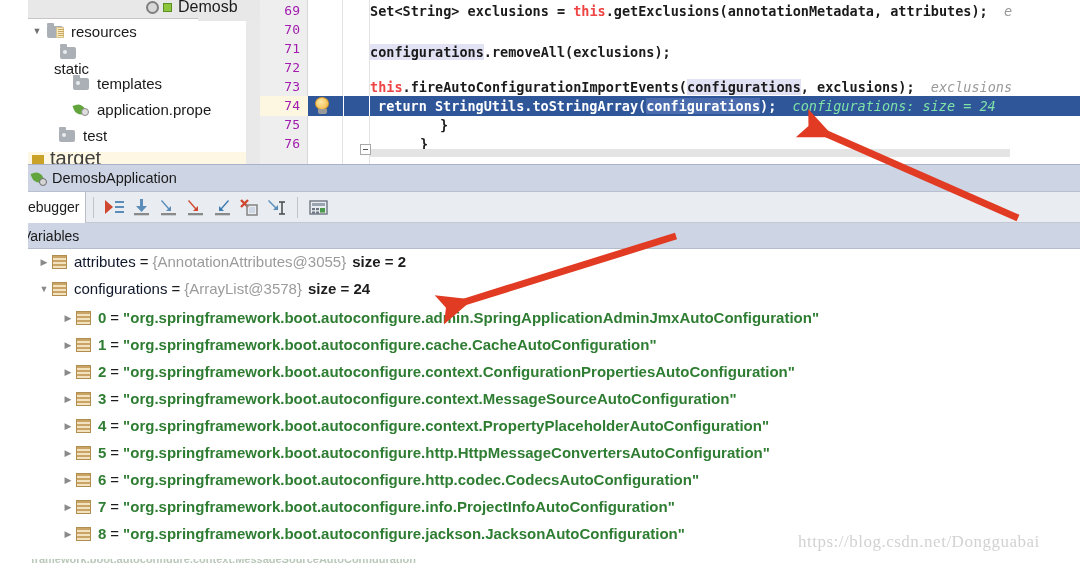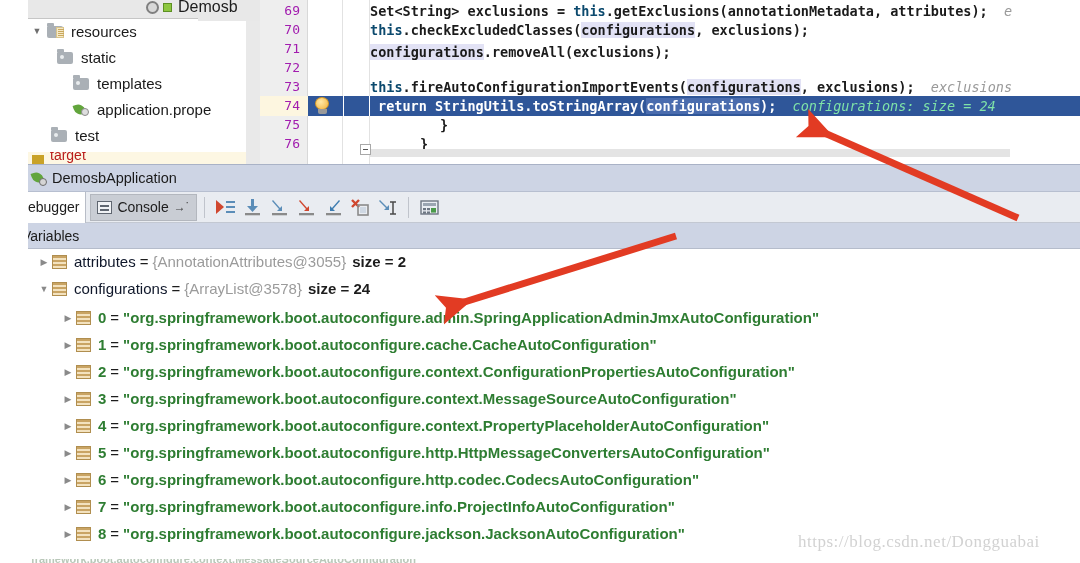--- a/index.html
+++ b/index.html
@@ -78,21 +78,21 @@
     position:absolute; left:170px; top:0; width:62px; height:21px; background:#e8e8e8; z-index:3;
   }
   .tree-right-edge {
     position:absolute; left:218px; top:18px; width:14px; height:146px; background:#e9e9e9;
   }
   .target-row {
     position:absolute; left:0; top:152px; width:232px; height:14px;
     background:#fdf7e3; overflow:hidden;
   }
   .target-row span {
-    position:absolute; left:22px; top:-5px; font-size:14px; color:#b91c1c;
+    position:absolute; left:22px; top:-5px; font-size:20px; color:#404040;
   }
   .target-row .sq { position:absolute; left:4px; top:3px; width:12px; height:9px; background:#c9a227; }
 
   
   .editor {
     position:absolute; left:232px; top:0; width:848px; height:164px; background:#ffffff;
     font-family: "DejaVu Sans Mono", monospace;
   }
   .gutter {
     position:absolute; left:0; top:0; width:48px; height:164px; background:#eeeeee;
@@ -108,21 +108,21 @@
   }
   .ln {
     position:absolute; left:0; width:40px; text-align:right; font-size:13px;
     color:#a21caf; font-family:"DejaVu Sans Mono", monospace;
   }
   .code-line {
     position:absolute; left:110px; height:20px; line-height:20px; font-size:13.5px;
     white-space:nowrap; font-weight:bold; color:#1b1b1b;
     font-family:"DejaVu Sans Mono", monospace;
   }
-  .kw { color:#0c4a6e; }
+  .kw { color:#ef4444; }
   .hl-var { background:#e2e2f5; }
   .hl-pink { background:#f9e3f0; }
   .hint { color:#9a9a9a; font-style:italic; font-weight:normal; }
   .current-line-bg {
     position:absolute; left:110px; top:96px; width:970px; height:20px; background:#2f5699;
   }
   .current-line-gutter {
     position:absolute; left:0; top:96px; width:48px; height:20px; background:#fdf6e0;
   }
   .cl-seg1 { position:absolute; left:48px; top:96px; width:35px; height:20px; background:#2f5699; }
@@ -265,21 +265,21 @@
           <span class="folder-lines">
             <i style="top:1px"></i>
               <i style="top:3px"></i>
               <i style="top:5px"></i>
               <i style="top:7px"></i>
           </span>
         </span>
         <span>resources</span>
       </div>
 
-      <div class="tree-row" style="top:44px;left:10px;">
+      <div class="tree-row" style="top:44px;left:26px;flex-direction:column;">
         <span class="tw"></span>
         <span class="tree-ico">
             <span class="folder"></span>
           </span>
         <span>static</span>
       </div>
 
       <div class="tree-row" style="top:70px;left:26px;">
         <span class="tw"></span>
         <span class="tree-ico">
@@ -292,21 +292,21 @@
         <span class="tw"></span>
         <span class="tree-ico">
           <span class="leaf-ico">
               <span class="leaf"></span>
               <span class="gear"></span>
             </span>
         </span>
         <span>application.prope</span>
       </div>
 
-      <div class="tree-row" style="top:122px;left:4px;">
+      <div class="tree-row" style="top:122px;left:12px;">
         <span class="tw"></span>
         <span class="tree-ico">
             <span class="folder"></span>
           </span>
         <span>test</span>
       </div>
 
       <div class="target-row">
         <span class="sq"></span>
         <span>target</span>
@@ -334,23 +334,20 @@
       <span class="ln" style="top:41px">71</span>
       <span class="ln" style="top:60px">72</span>
       <span class="ln" style="top:79px">73</span>
       <span class="ln" style="top:98px">74</span>
       <span class="ln" style="top:117px">75</span>
       <span class="ln" style="top:136px">76</span>
 
       <div class="code-line" style="top:1px">
         Set&lt;String&gt; exclusions = <span class="kw">this</span>.getExclusions(annotationMetadata, attributes);&nbsp;&nbsp;<span class="hint">e</span>
       </div>
-      <div class="code-line" style="top:20px">
-        <span class="kw">this</span>.checkExcludedClasses(<span class="hl-var">configurations</span>, exclusions);
-      </div>
       <div class="code-line" style="top:42px">
         <span class="hl-var">configurations</span>.removeAll(exclusions);
       </div>
       <div class="code-line" style="top:77px">
         <span class="kw">this</span>.fireAutoConfigurationImportEvents(<span class="hl-var">configurations</span>, exclusions);&nbsp;&nbsp;<span class="hint">exclusions</span>
       </div>
       <div class="code-line current" style="top:96px">
         <span style="display:inline-block;width:8px"></span>return StringUtils.toStringArray(<span style="background:#4a6cae">configurations</span>);&nbsp;&nbsp;<span class="hint">configurations:  size = 24</span>
       </div>
       <div class="code-line" style="top:115px;left:180px">
@@ -371,25 +368,20 @@
       <span class="run-ico">
         <span class="leaf"></span>
           <span class="gear"></span>
       </span>
       <span class="debug-title">DemosbApplication</span>
     </div>
 
     <div class="toolbar">
       <div class="tab-debugger">
         <span>ebugger</span>
-      </div>
-      <div class="tab-console">
-        <span class="console-ico"></span>
-        <span>Console</span>
-        <span class="pin">→˙</span>
       </div>
 
       <div class="tb-sep"></div>
 
       <div class="tb-btn">
         <svg width="21" height="19" viewBox="0 0 21 19">
           <polygon points="1,2 1,16 9,9" fill="#d0472f"></polygon>
           <rect x="11" y="3" width="9" height="2" fill="#5b8db8"></rect>
           <rect x="11" y="8" width="9" height="2" fill="#5b8db8"></rect>
           <rect x="11" y="13" width="9" height="2" fill="#5b8db8"></rect>

